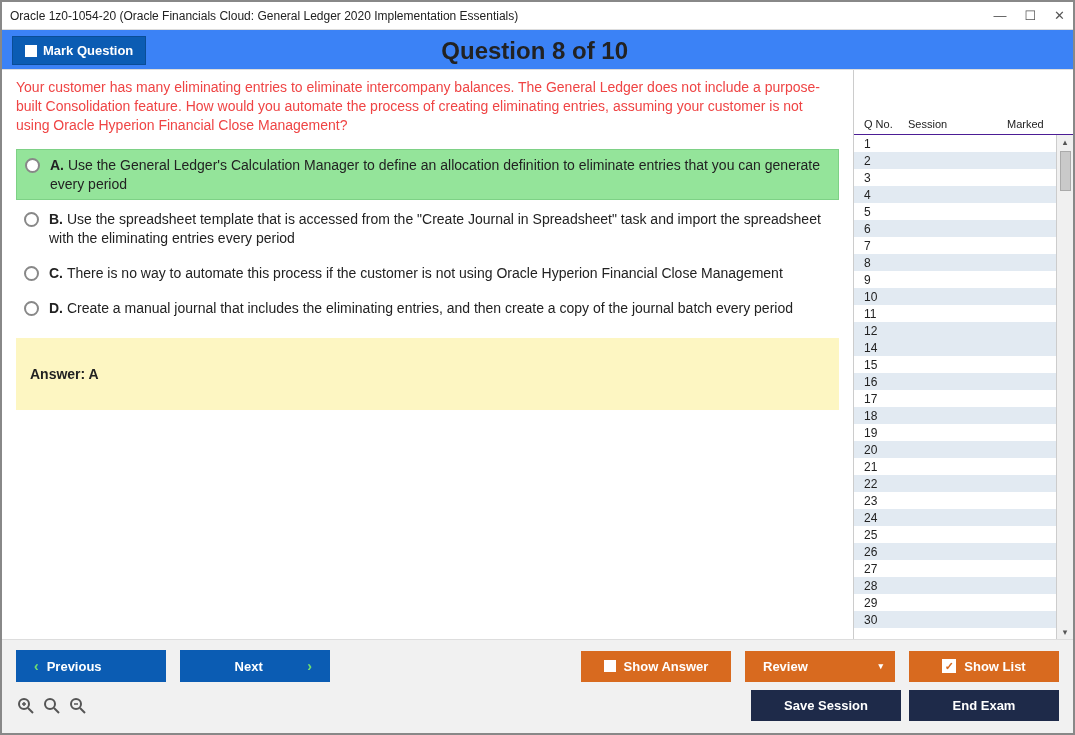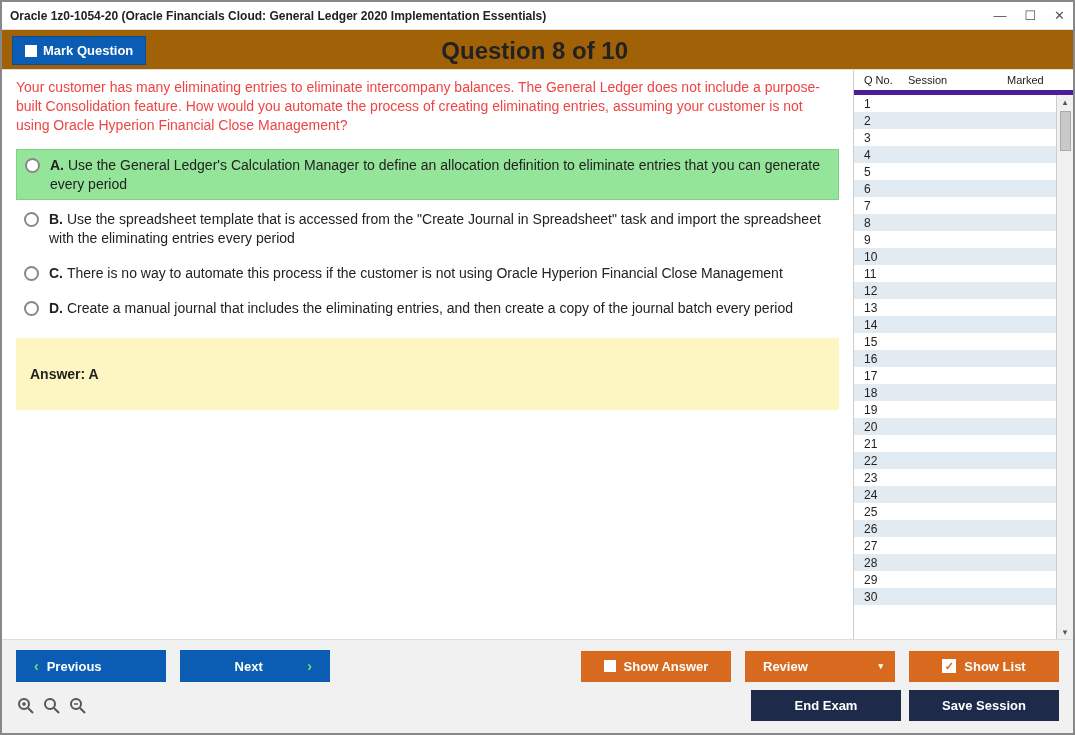--- a/index.html
+++ b/index.html
@@ -21,28 +21,28 @@
   .titlebar {
     height: 28px;
     background: #fff;
     border-bottom: 1px solid #ddd;
     display: flex;
     align-items: center;
     padding: 0 8px;
     font-size: 12px;
     color: #222;
   }
-  .titlebar .title-text { flex: 1; font-weight: bold; }
+  .titlebar .title-text { flex: 1; }
   .win-controls { display: flex; gap: 18px; color: #555; font-size: 13px; }
   .win-controls span { cursor: default; }
   .header-row {
     display: flex;
     align-items: center;
     padding: 6px 10px 4px 10px;
-    background: #a16207;
+    background: #3b82f6;
     border-bottom: 1px solid #ddd;
   }
   .mark-btn {
     background: #0b5cb3;
     color: #fff;
     font-weight: bold;
     font-size: 13px;
     padding: 6px 12px;
     border: 1px solid #0a4d96;
     display: inline-flex;
@@ -114,22 +114,23 @@
     background: #fff;
     display: flex;
     flex-direction: column;
     font-size: 12px;
   }
   .side-head {
     display: flex;
     padding: 4px 6px 4px 10px;
     font-size: 11px;
     color: #222;
-    border-bottom: 5px solid #4c1d95;
-    background: #fff;
+    border-bottom: 1px solid #4c1d95;
+    background: #fff;
+    margin-top: 44px;
   }
   .side-head .c1 { width: 44px; }
   .side-head .c2 { flex:1; }
   .side-head .c3 { width: 60px; }
   .side-list-wrap {
     flex: 1;
     overflow: hidden;
     position: relative;
     display: flex;
   }
@@ -267,21 +268,20 @@
             <div class="side-row">3</div>
             <div class="side-row alt">4</div>
             <div class="side-row">5</div>
             <div class="side-row alt">6</div>
             <div class="side-row">7</div>
             <div class="side-row alt">8</div>
             <div class="side-row">9</div>
             <div class="side-row alt">10</div>
             <div class="side-row">11</div>
             <div class="side-row alt">12</div>
-            <div class="side-row">13</div>
             <div class="side-row alt">14</div>
             <div class="side-row">15</div>
             <div class="side-row alt">16</div>
             <div class="side-row">17</div>
             <div class="side-row alt">18</div>
             <div class="side-row">19</div>
             <div class="side-row alt">20</div>
             <div class="side-row">21</div>
             <div class="side-row alt">22</div>
             <div class="side-row">23</div>
@@ -346,21 +346,21 @@
         <span class="zoom-ico">
           <svg width="18" height="18" viewBox="0 0 18 18">
               <circle cx="7" cy="7" r="5" fill="none" stroke="#555" stroke-width="2"></circle>
               <line x1="11" y1="11" x2="16" y2="16" stroke="#555" stroke-width="2"></line>
               <line x1="5" y1="7" x2="9" y2="7" stroke="#555" stroke-width="1.5"></line>
             </svg>
         </span>
       </div>
       <div class="spacer"></div>
       <div class="btn btn-dark" style="min-width:150px;">
+        <span>Save Session</span>
+      </div>
+      <div class="btn btn-dark" style="min-width:150px;">
         <span>End Exam</span>
       </div>
-      <div class="btn btn-dark" style="min-width:150px;">
-        <span>Save Session</span>
-      </div>
     </div>
   </div>
 
 </div>
 
 </body></html>

